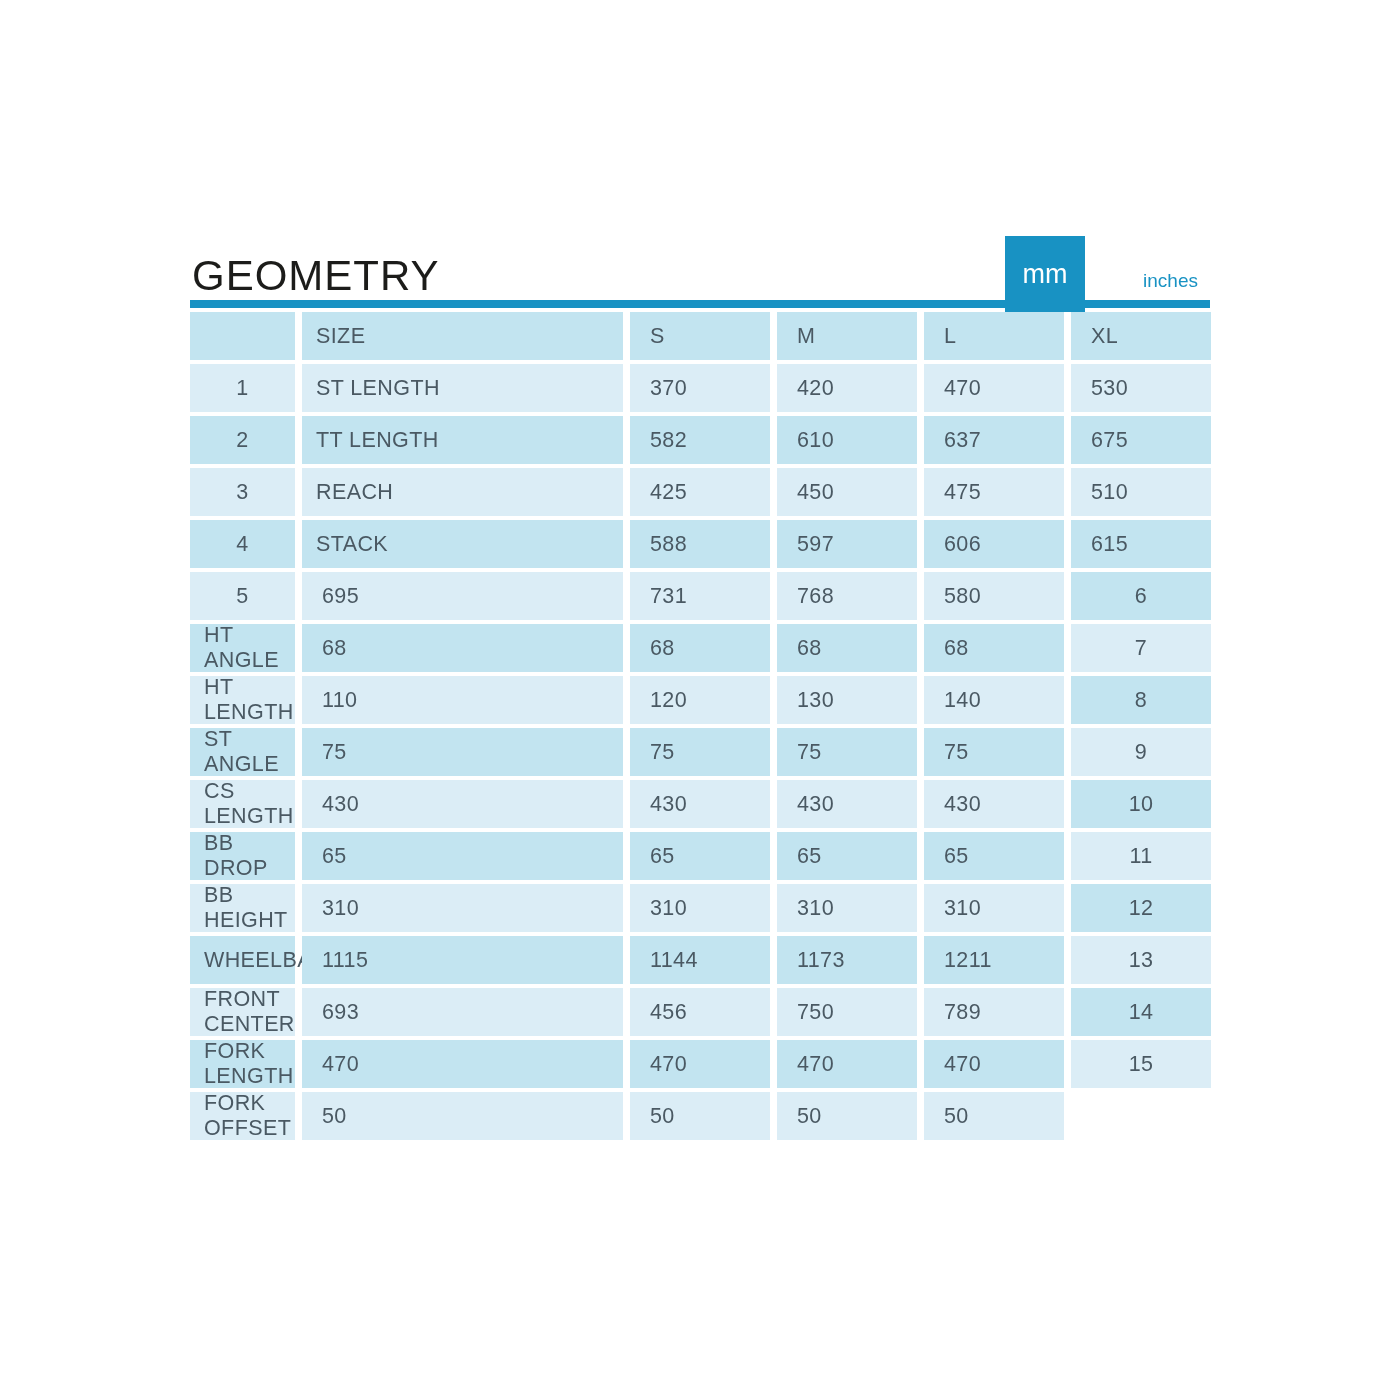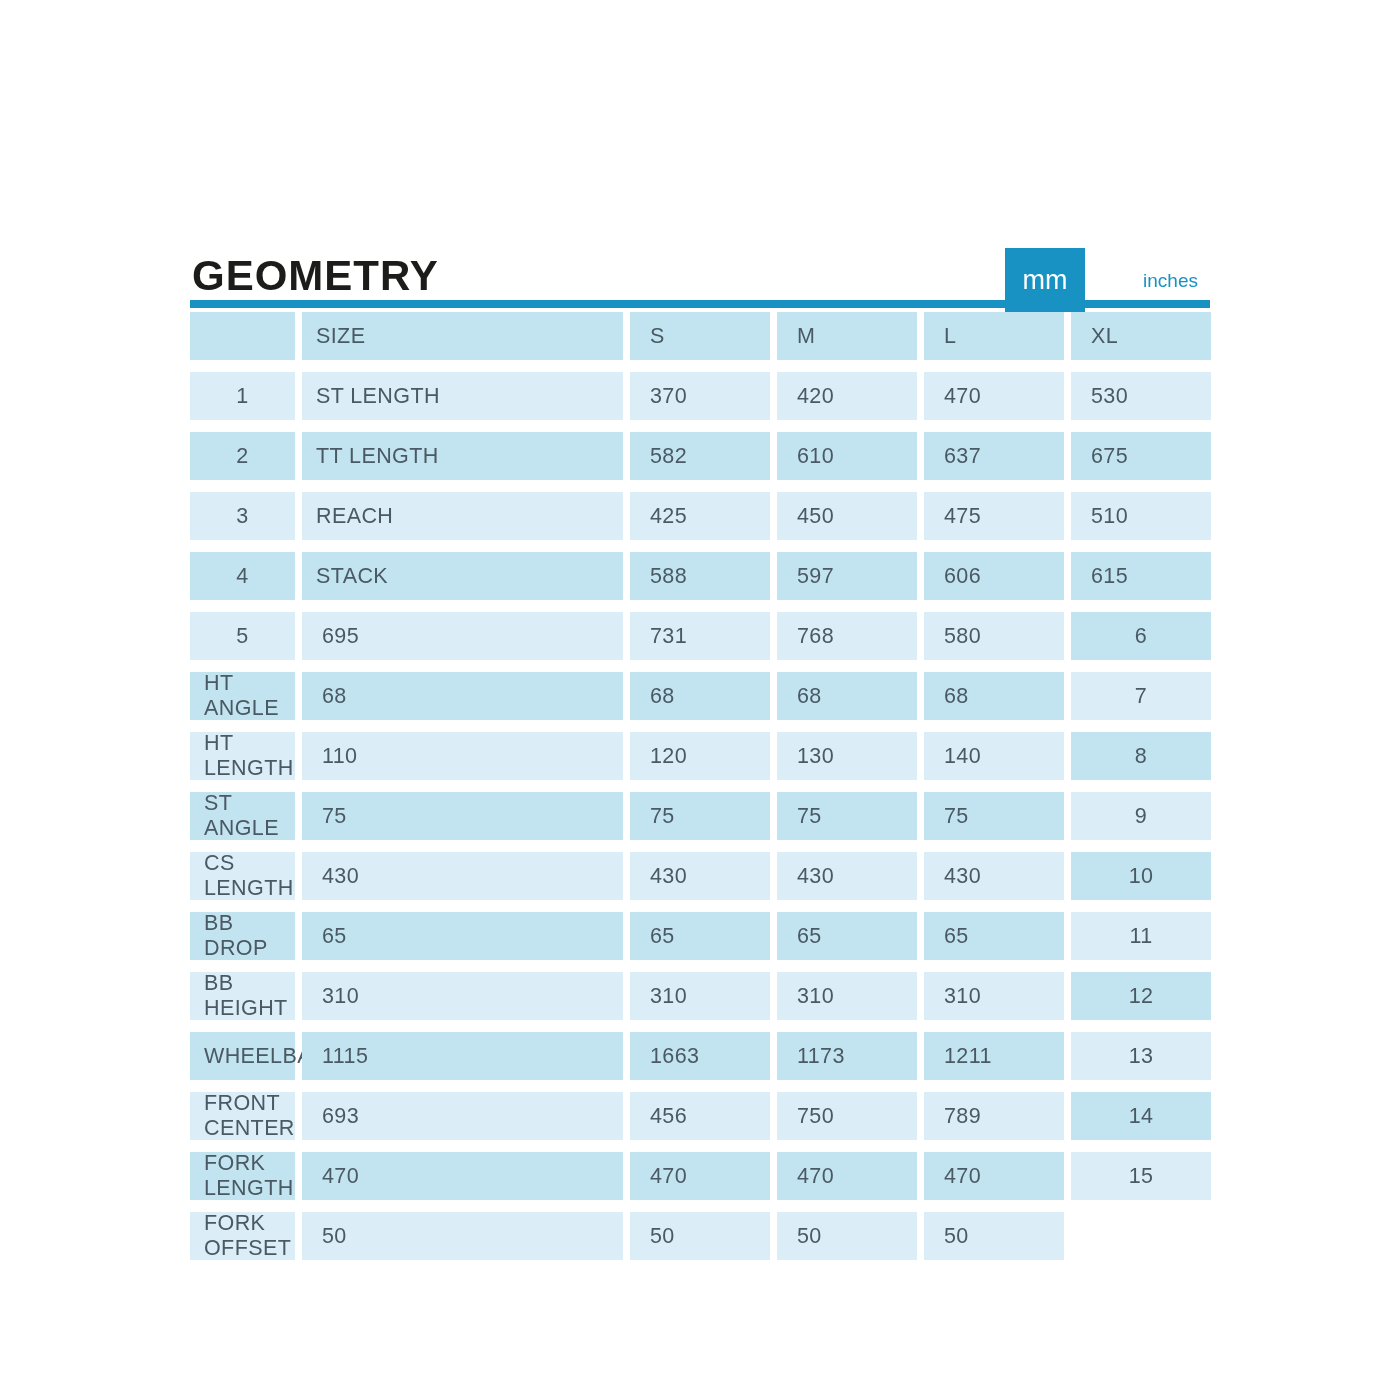--- a/index.html
+++ b/index.html
@@ -27,38 +27,38 @@
   .header-area {
     position: relative;
     height: 62px;
   }
   .title {
     position: absolute;
     left: 2px;
     bottom: 8px;
     margin: 0;
     font-size: 42px;
-    font-weight: 700;
+    font-weight: 400;
     letter-spacing: 1px;
     color: var(--title-text);
   }
   .rule {
     position: absolute;
     left: 0;
     bottom: 0;
     width: 100%;
     height: 8px;
     background: var(--accent);
   }
   .tab-mm {
     position: absolute;
     right: 125px;
     bottom: -4px;
     width: 80px;
-    height: 64px;
+    height: 76px;
     background: var(--accent);
     color: var(--tab-active-text);
     display: flex;
     align-items: center;
     justify-content: center;
     font-size: 27px;
     font-weight: 500;
     cursor: pointer;
   }
   .tab-inches {
@@ -67,21 +67,21 @@
     bottom: 16px;
     color: var(--accent);
     font-size: 19px;
     font-weight: 400;
     cursor: pointer;
   }
   .geo-table {
     margin-top: 4px;
     display: grid;
     grid-template-columns: 105px 321px 140px 140px 140px 140px;
-    gap: 12px 7px;
+    gap: 4px 7px;
   }
   .cell {
     height: 48px;
     display: flex;
     align-items: center;
     font-size: 21.5px;
     color: var(--cell-text);
     letter-spacing: 0.4px;
   }
   .cell.num { justify-content: center; }
@@ -181,21 +181,21 @@
     <div class="cell num light">11</div>
     <div class="cell label light">BB HEIGHT</div>
     <div class="cell val light">310</div>
     <div class="cell val light">310</div>
     <div class="cell val light">310</div>
     <div class="cell val light">310</div>
 
     <div class="cell num dark">12</div>
     <div class="cell label dark">WHEELBASE</div>
     <div class="cell val dark">1115</div>
-    <div class="cell val dark">1663</div>
+    <div class="cell val dark">1144</div>
     <div class="cell val dark">1173</div>
     <div class="cell val dark">1211</div>
 
     <div class="cell num light">13</div>
     <div class="cell label light">FRONT CENTER</div>
     <div class="cell val light">693</div>
     <div class="cell val light">456</div>
     <div class="cell val light">750</div>
     <div class="cell val light">789</div>
 

